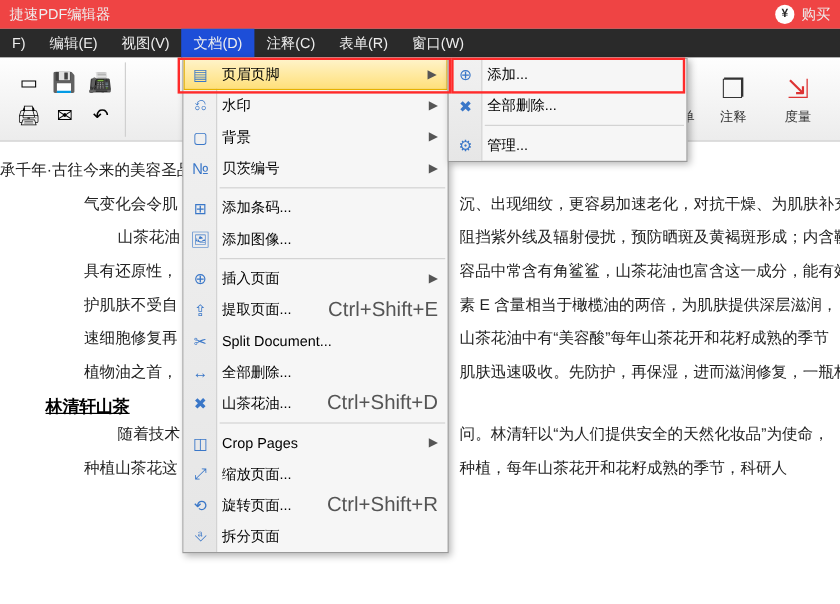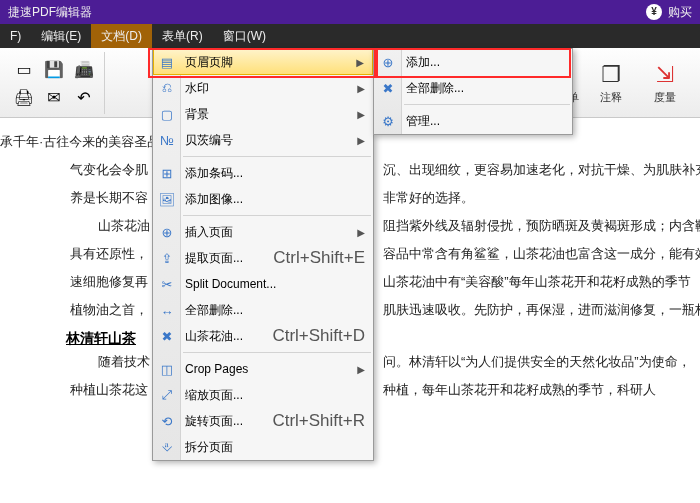--- a/index.html
+++ b/index.html
@@ -1,37 +1,37 @@
 <!DOCTYPE html>
 <html><head>
 <meta charset="utf-8">
 <style>
   * { box-sizing: border-box; margin: 0; padding: 0; }
   body { font-family: "Microsoft YaHei", sans-serif; font-size: 12px; background: #fff; width: 700px; height: 503px; overflow: hidden; position: relative; }
 
-  .titlebar { background: #4c1d95; color: #eee; height: 24px; line-height: 24px; padding: 0 8px; display: flex; align-items: center; justify-content: space-between; }
+  .titlebar { background: #ef4444; color: #eee; height: 24px; line-height: 24px; padding: 0 8px; display: flex; align-items: center; justify-content: space-between; }
   .title-right { display:flex; align-items:center; gap:6px;}
   .cur-badge { width:16px; height:16px; border-radius:50%; background:#fff; color:#2a2a2a; font-size:10px; display:flex; align-items:center; justify-content:center; font-weight:bold;}
 
   .menubar { background: #2a2a2a; color: #eee; height: 24px; display: flex; align-items: center; padding: 0 0; }
   .menubar .menuitem { padding: 0 10px; height: 24px; line-height: 24px; cursor: default; }
-  .menubar .menuitem.active { background: #a16207; }
+  .menubar .menuitem.active { background: #1d4ed8; }
 
   .toolbar { background: linear-gradient(#fefefe,#ececec); border-bottom: 1px solid #c9c9c9; height: 70px; display: flex; align-items: flex-start; padding: 4px 4px; gap: 4px; }
   .toolgroup { display: flex; align-items:center; padding: 2px 6px; gap: 4px; border-right: 1px solid #d0d0d0; height: 62px;}
   .tbtn { display:flex; flex-direction:column; align-items:center; justify-content:center; width:50px; height:58px; gap:2px; font-size:11px; color:#333;}
   .tbtn .ic { font-size:22px; }
   .minibtn { width:28px; height:26px; border:1px solid transparent; display:flex; align-items:center; justify-content:center; font-size:16px;}
   .stack { display:flex; flex-direction:column; gap:2px;}
   .row { display:flex; gap:2px;}
 
   .doc-area { position:absolute; top:120px; left:0; right:0; bottom:0; padding: 8px 0 8px 0; overflow:hidden; }
   .doc-area p { color:#222; font-size:13px; line-height: 28px; padding-left: 70px; white-space: nowrap; }
   .doc-area p.first { padding-left: 0;}
-  .doc-area h4 { font-size:14px; font-weight:bold; text-decoration: underline; padding-left:66px; margin-top:6px;}
+  .doc-area h4 { font-size:14px; font-weight:bold; text-decoration: underline; padding-left:38px; margin-top:6px;}
   .doc-area .indent { text-indent: 28px;}
 
   
   .dropdown { position:absolute; top:48px; left:152px; width:222px; background:#f6f6f6; border:1px solid #9a9a9a; box-shadow:2px 2px 6px rgba(0,0,0,.3); z-index:50;}
   .dropdown .iconstrip { position:absolute; left:0; top:0; bottom:0; width:28px; background:linear-gradient(#f1f1f1,#e6e6e6); border-right:1px solid #d3d3d3;}
   .dropdown ul { list-style:none; position:relative;}
   .dropdown li { height:26px; display:flex; align-items:center; padding-left:32px; padding-right:8px; position:relative; cursor:default;}
   .dropdown li.sep { height:0; border-top:1px solid #d3d3d3; margin:3px 2px 3px 30px; padding:0;}
   .dropdown li .ic { position:absolute; left:5px; width:18px; text-align:center; font-size:13px; color:#3a77c8;}
   .dropdown li .arrow { margin-left:auto; font-size:10px; color:#555;}
@@ -58,21 +58,23 @@
   <span>捷速PDF编辑器</span>
   <span class="title-right">
     <span class="cur-badge">¥</span>
     <span>购买</span>
   </span>
 </div>
 
 <div class="menubar">
   <div class="menuitem"><span>F</span>)</div>
   <div class="menuitem">编辑(E)</div>
+  <div class="menuitem">视图(V)</div>
   <div class="menuitem active">文档(D)</div>
+  <div class="menuitem">注释(C)</div>
   <div class="menuitem">表单(R)</div>
   <div class="menuitem">窗口(W)</div>
 </div>
 
 <div class="toolbar">
   <div class="toolgroup">
     <div class="stack">
       <div class="row">
         <div class="minibtn">▭</div>
         <div class="minibtn">💾</div>
@@ -102,23 +104,23 @@
     <div class="tbtn">
         <span class="ic" style="color:#d33">⇲</span>
         <span>度量</span>
       </div>
   </div>
 </div>
 
 <div class="doc-area">
   <p class="first">承千年·古往今来的美容圣品-</p>
   <p><span>气变化会令肌</span><span style="display:inline-block; width:235px"></span><span>沉、出现细纹，更容易加速老化，对抗干燥、为肌肤补充</span></p>
-  <p><span>养是长期不容</span><span style="display:inline-block; width:235px"></span><span>非常好的选择。</span></p>
   <p class="indent"><span>山茶花油</span><span style="display:inline-block; width:233px"></span><span>阻挡紫外线及辐射侵扰，预防晒斑及黄褐斑形成；内含鞣</span></p>
   <p><span>具有还原性，</span><span style="display:inline-block; width:235px"></span><span>容品中常含有角鲨鲨，山茶花油也富含这一成分，能有效</span></p>
+  <p><span>护肌肤不受自</span><span style="display:inline-block; width:235px"></span><span>素 E 含量相当于橄榄油的两倍，为肌肤提供深层滋润，</span></p>
   <p><span>速细胞修复再</span><span style="display:inline-block; width:235px"></span><span>山茶花油中有“美容酸”每年山茶花开和花籽成熟的季节</span></p>
   <p><span>植物油之首，</span><span style="display:inline-block; width:235px"></span><span>肌肤迅速吸收。先防护，再保湿，进而滋润修复，一瓶林</span></p>
   <h4>林清轩山茶</h4>
   <p class="indent"><span>随着技术</span><span style="display:inline-block; width:233px"></span><span>问。林清轩以“为人们提供安全的天然化妆品”为使命，</span></p>
   <p><span>种植山茶花这</span><span style="display:inline-block; width:235px"></span><span>种植，每年山茶花开和花籽成熟的季节，科研人</span></p>
 </div>
 
 <div class="dropdown">
   <div class="iconstrip"></div>
   <ul id="dd">

